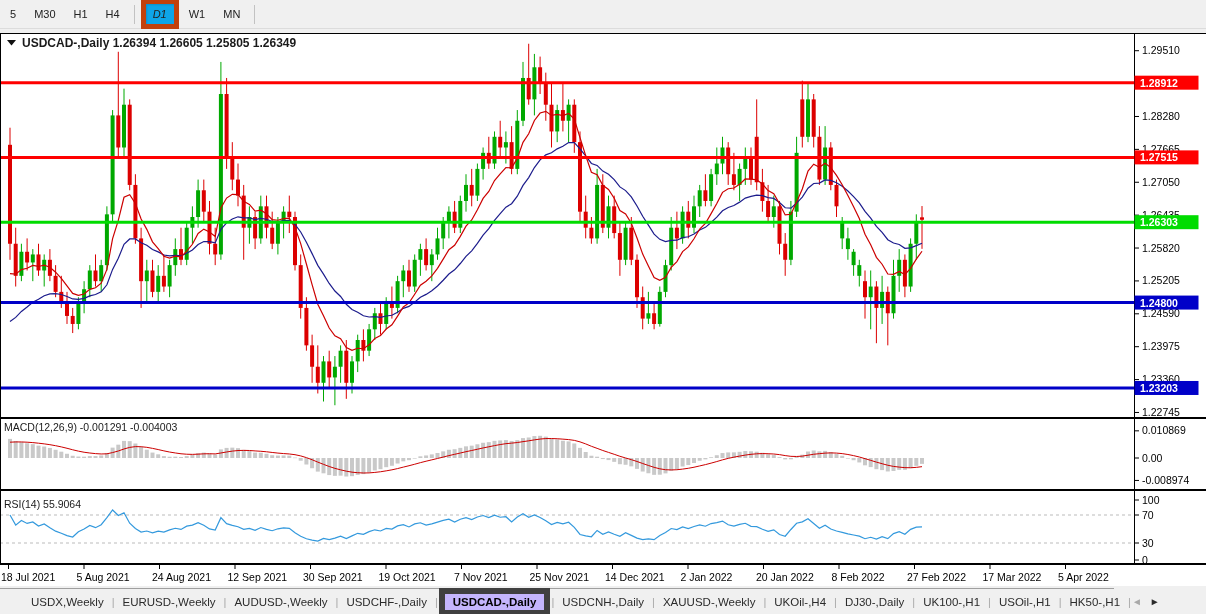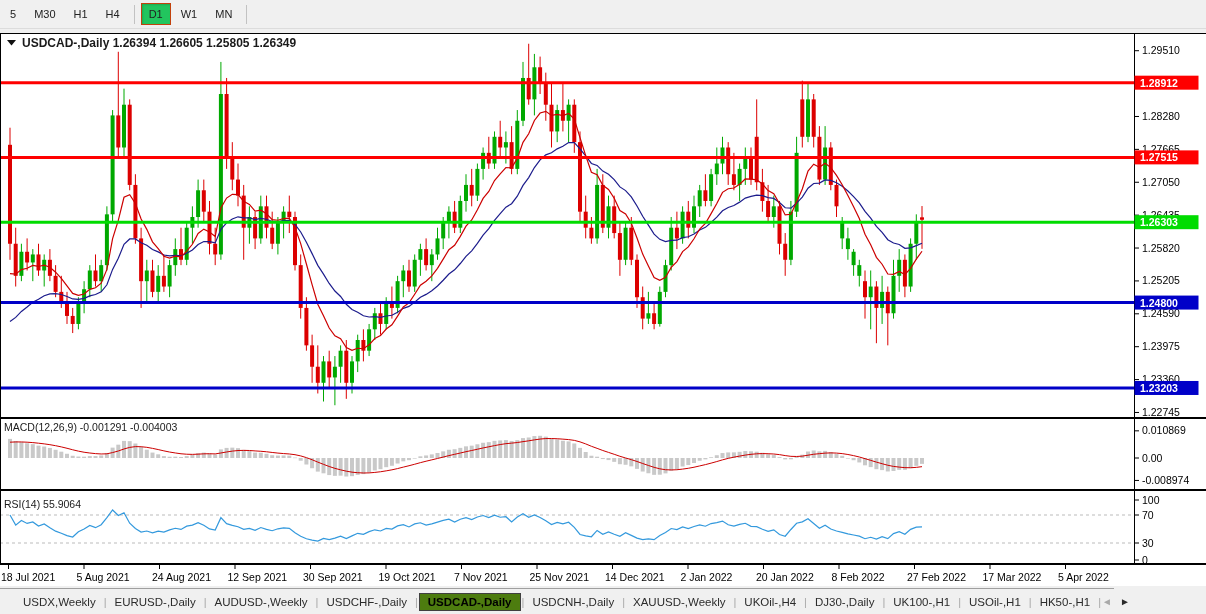--- a/index.html
+++ b/index.html
@@ -2,35 +2,35 @@
 <html><head>
 <meta charset="utf-8">
 <style>
   html,body{margin:0;padding:0;background:#d4d0c8;}
   .app{position:relative;width:1206px;height:614px;background:#f0f0f0;overflow:hidden;
        font-family:"Liberation Sans",sans-serif;-webkit-font-smoothing:none;}
   
   .toolbar{position:absolute;top:0;left:0;width:1206px;height:29px;display:flex;align-items:center;
            background:#f0f0f0;border-bottom:1px solid #dcdcdc;padding-left:1px;box-sizing:border-box;}
   .tf-btn{font-size:11px;color:#222;padding:4px 7px;margin:0 1px;border:1px solid transparent;cursor:default;}
-  .tf-btn.pressed{background:#22c55e;border:1px solid #c2410c;box-shadow:inset 1px 1px 2px rgba(0,0,0,.14);}
+  .tf-btn.pressed{background:#0ea5e9;border:5px solid #c2410c;box-shadow:inset 1px 1px 2px rgba(0,0,0,.14);font-style:italic;}
   .tb-sep{width:1px;height:19px;background:#c2c2c2;margin:0 5px;}
   
   .chart-area{position:absolute;top:30px;left:0;width:1206px;height:558px;}
   svg{display:block;}
   text{font-family:"Liberation Sans",sans-serif;}
   .ax{font-size:10.5px;fill:#000;}
   .badge-t{font-size:10.5px;font-weight:bold;fill:#fff;}
   .ttl{font-size:12px;font-weight:bold;fill:#1a1a1a;}
   .ind{font-size:10.5px;fill:#1a1a1a;}
   
   .tabbar{position:absolute;left:0;bottom:0;width:1114px;height:26px;box-sizing:border-box;
-          border-top:1px solid #9f9f9f;background:#f0f0f0;display:flex;align-items:center;padding-left:16px;}
+          border-top:1px solid #9f9f9f;background:#f0f0f0;display:flex;align-items:center;padding-left:24px;}
   .tab{font-size:11.5px;color:#2b2b2b;padding:3px 7px;white-space:nowrap;cursor:default;}
-  .tab.active{background:#4d7c0f;border:1px solid #404040;font-weight:bold;padding:2px 8px;color:#000;}
+  .tab.active{background:#c4b5fd;border:6px solid #404040;font-weight:bold;padding:2px 8px;color:#000;}
   .tab-sep{color:#a8a8a8;font-size:11px;padding:0 1px;}
   .tab-arrows{margin-left:auto;margin-right:8px;display:flex;align-items:center;gap:8px;font-size:10px;}
   .arr-left{color:#aaraaa;color:#a9a9a9;}
   .arr-right{color:#2a2a2a;}
 </style>
 </head>
 <body>
 
 <div class="app">
   <div class="toolbar">
@@ -654,21 +654,21 @@
         </g>
         <polygon points="7,10 16,10 11.5,15.5" fill="#111"></polygon>
         <text x="22" y="17" class="ttl">USDCAD-,Daily  1.26394 1.26605 1.25805 1.26349</text>
         <text x="4" y="401" class="ind">MACD(12,26,9) -0.001291 -0.004003</text>
         <text x="4" y="478" class="ind">RSI(14) 55.9064</text>
       </svg>
   </div>
   <div class="tabbar">
       <span class="tab">USDX,Weekly</span>
       <span class="tab-sep">|</span>
-      <span class="tab">EURUSD-,Daily</span>
+      <span class="tab">EURUSD-,Weekly</span>
       <span class="tab-sep">|</span>
       <span class="tab">AUDUSD-,Weekly</span>
       <span class="tab-sep">|</span>
       <span class="tab">USDCHF-,Daily</span>
       <span class="tab-sep">|</span>
       <span class="tab active">USDCAD-,Daily</span>
       <span class="tab-sep">|</span>
       <span class="tab">USDCNH-,Daily</span>
       <span class="tab-sep">|</span>
       <span class="tab">XAUUSD-,Weekly</span>

